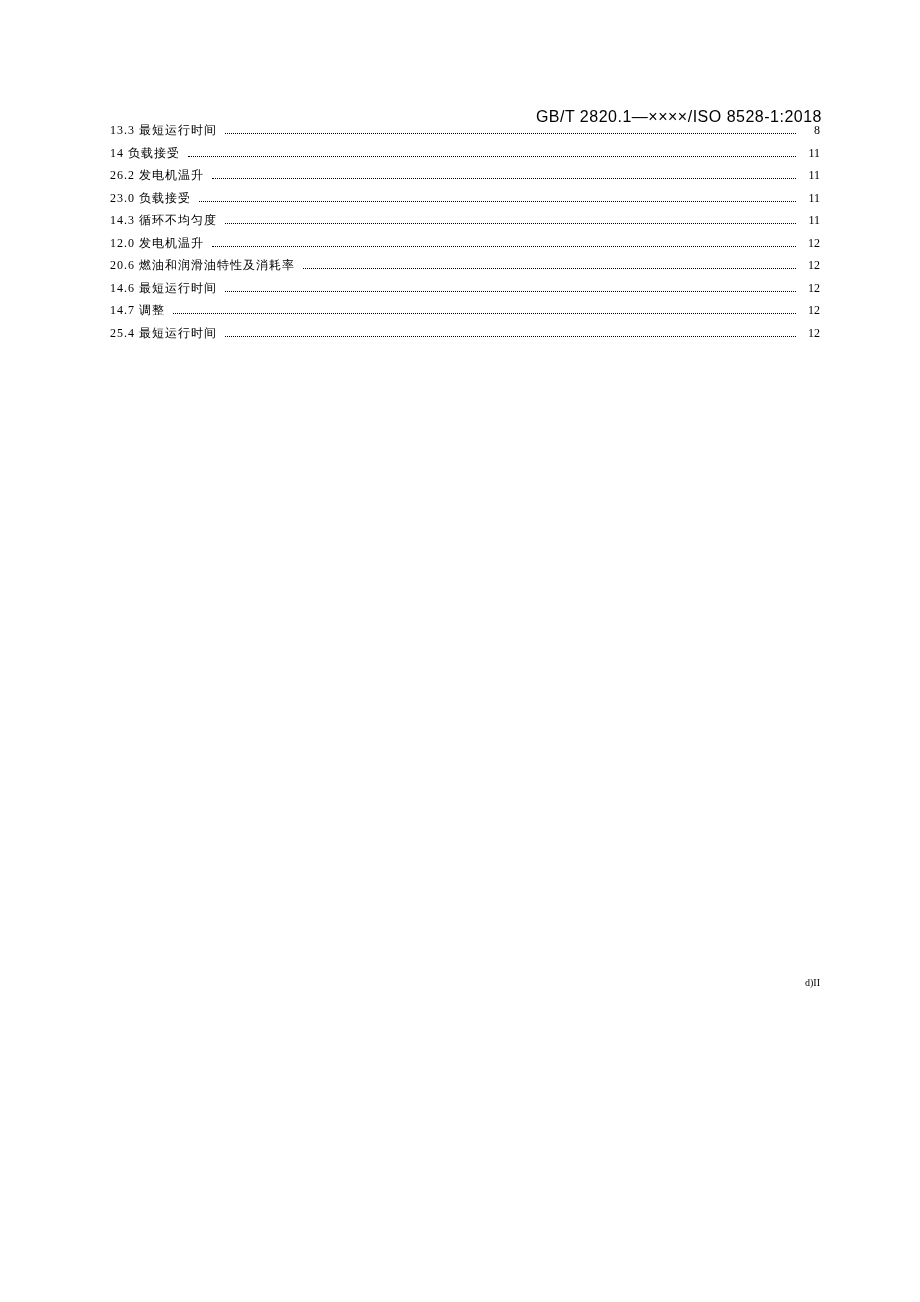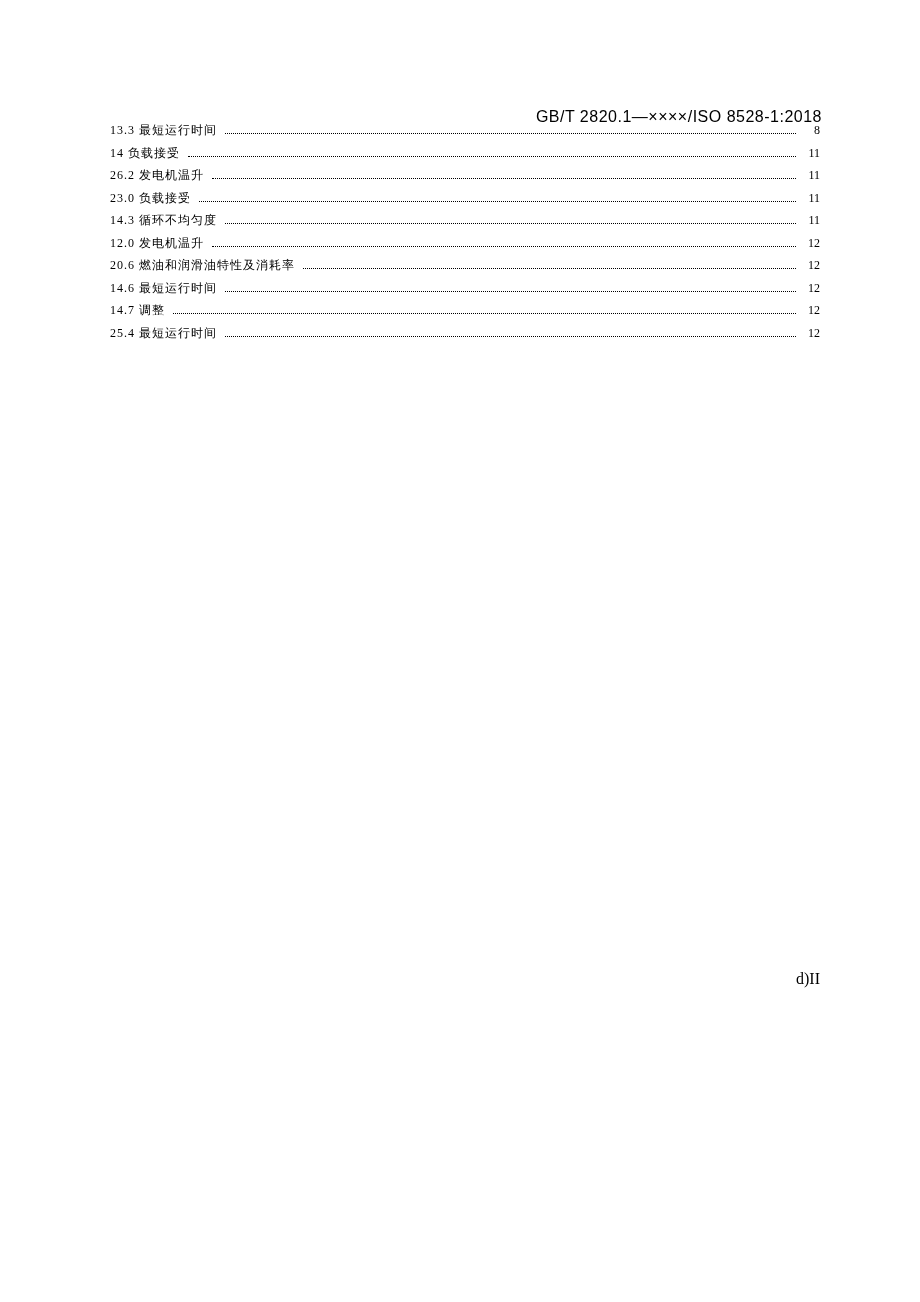--- a/index.html
+++ b/index.html
@@ -50,21 +50,21 @@
   .toc-page {
     font-family: "SimSun", serif;
     min-width: 20px;
     text-align: right;
   }
   .footer {
     position: absolute;
     bottom: 60px;
     right: 100px;
     font-family: "Times New Roman", serif;
-    font-size: 16px;
+    font-size: 10px;
     text-align: center;
   }
 </style>
 </head>
 <body>
 
 <div class="page">
 
   <div class="header-code">GB/T 2820.1—××××/ISO 8528-1:2018</div>
 

